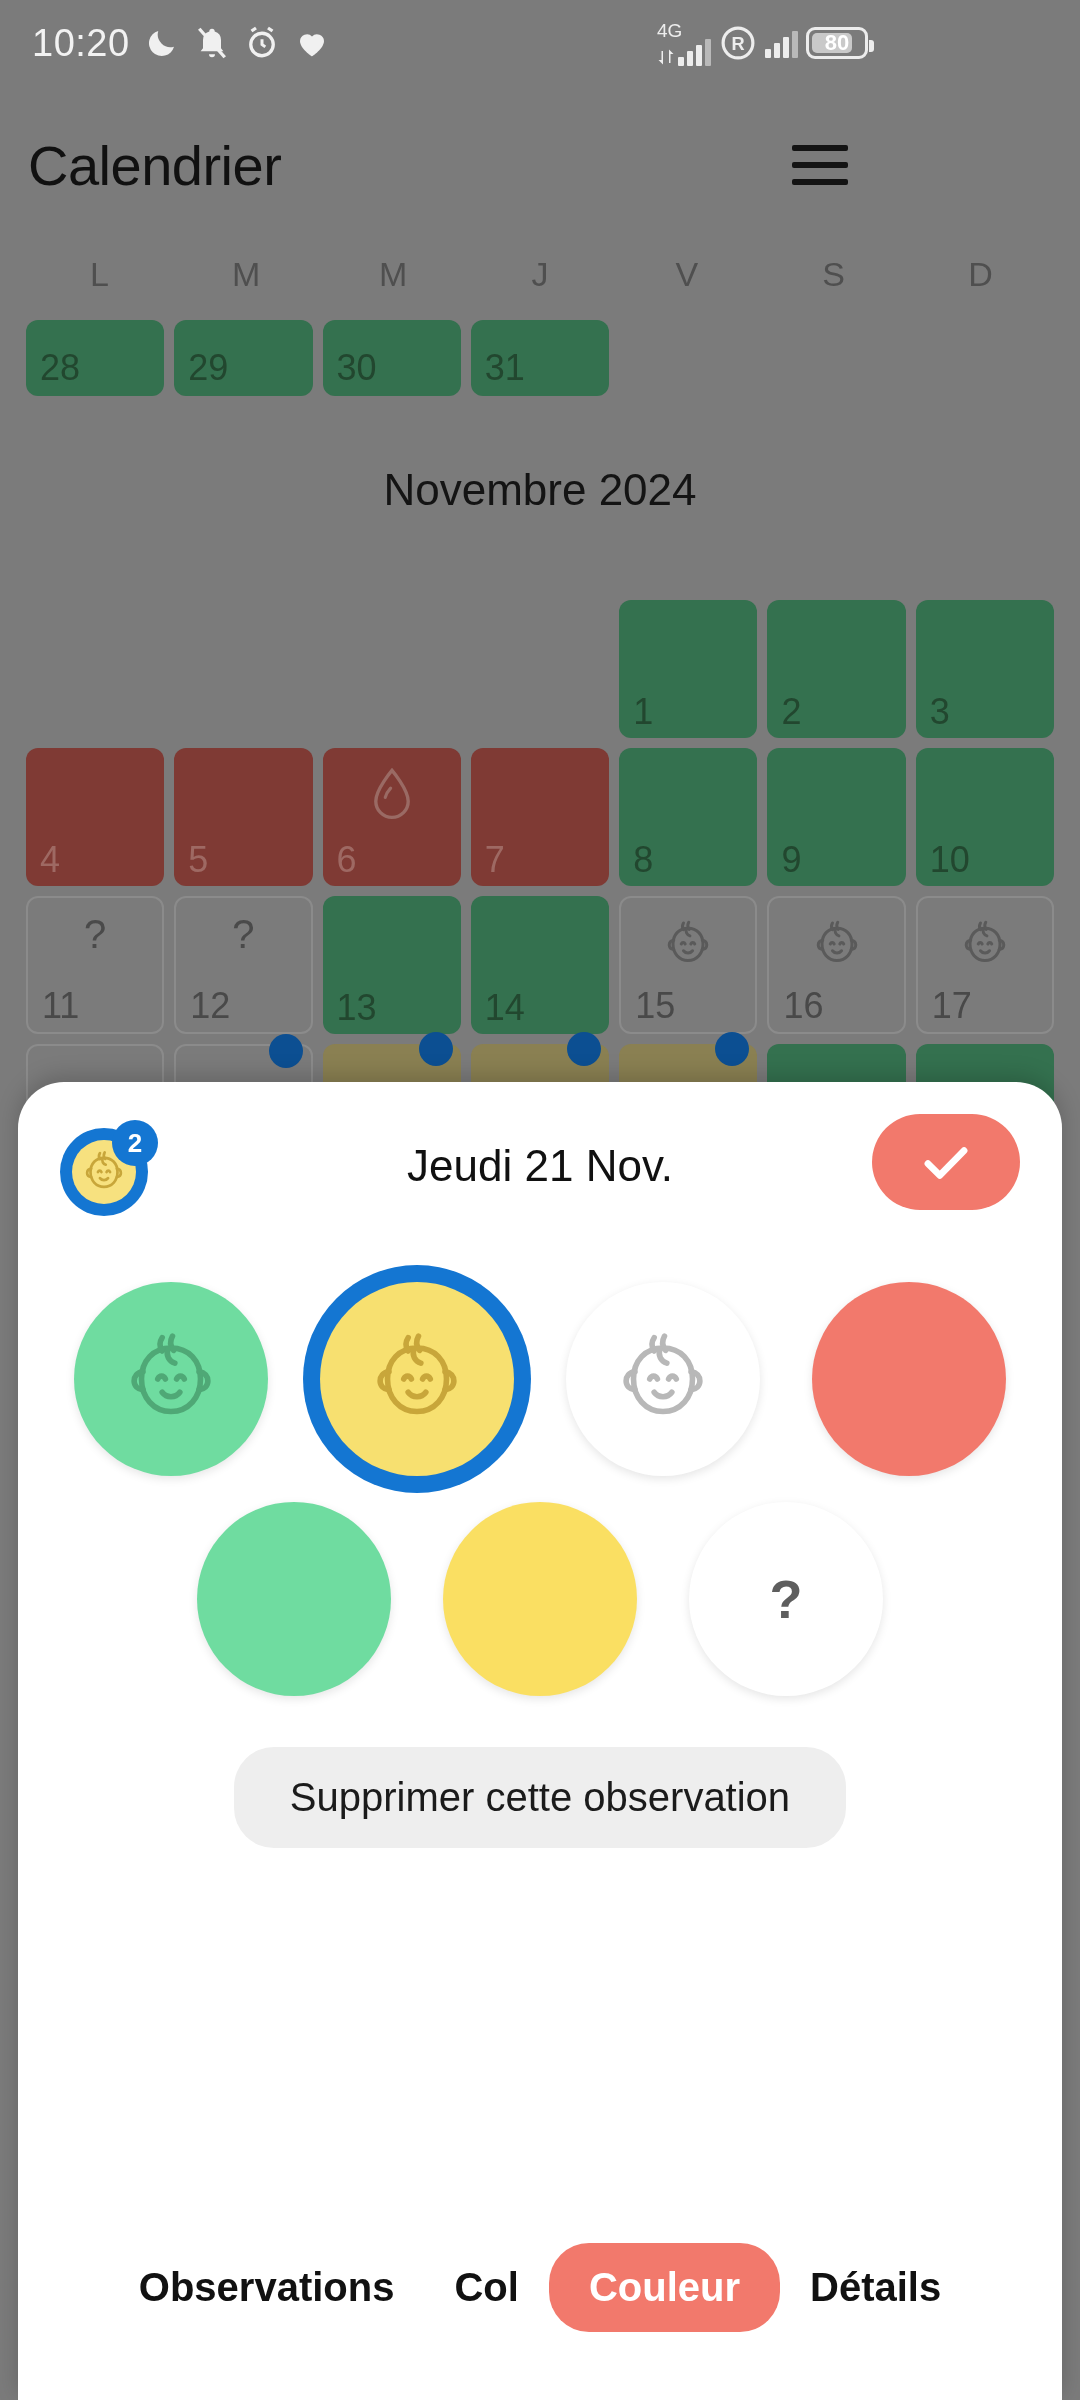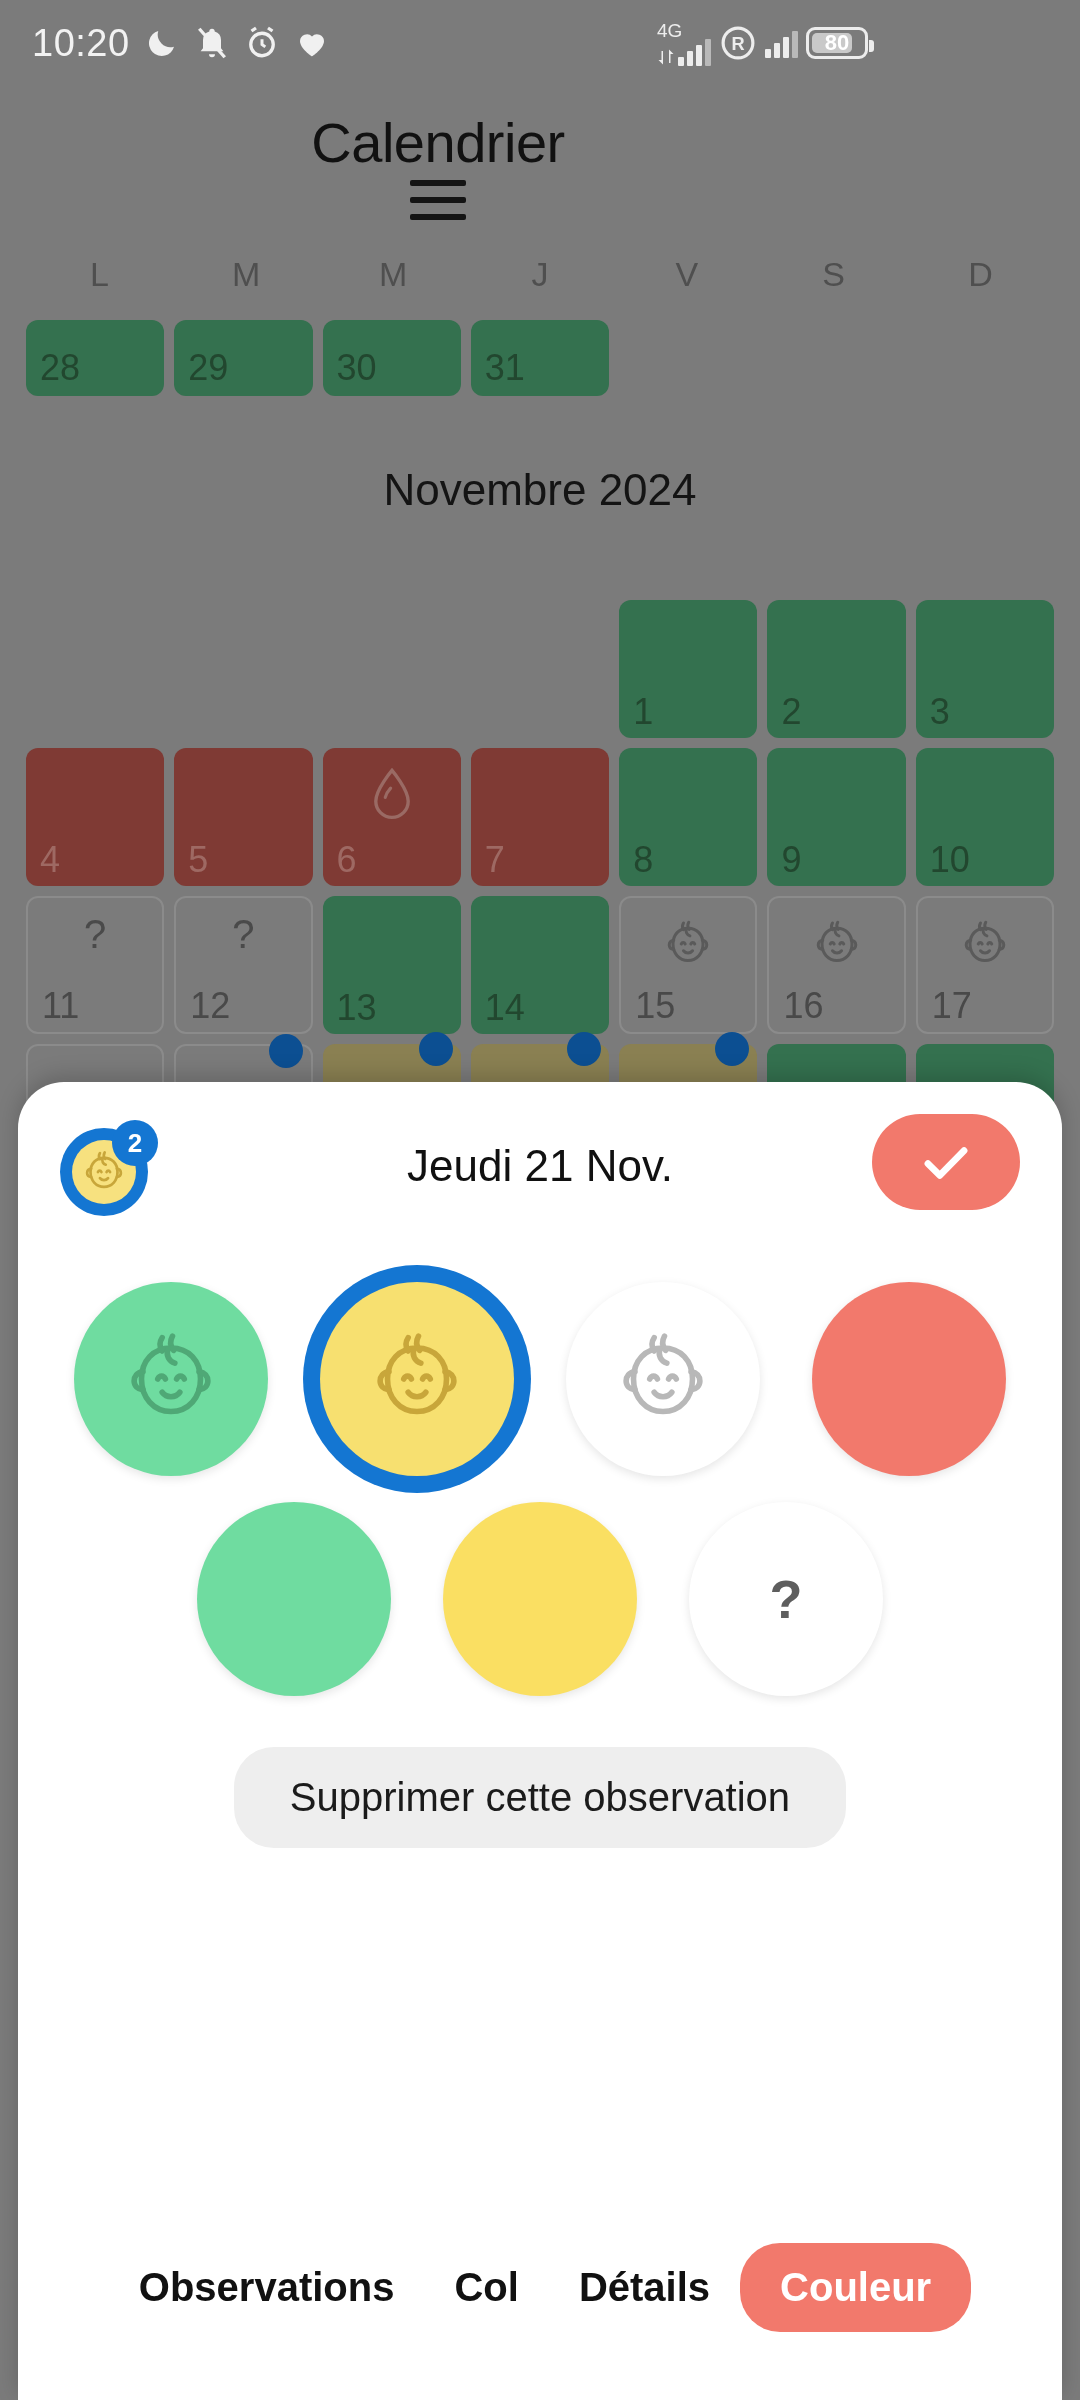--- a/index.html
+++ b/index.html
@@ -47,21 +47,21 @@
   }
   .batt-fill {
     position:absolute; left:3px; top:3px; bottom:3px; width:calc(100% - 16px);
     background:#c9c9c9; border-radius:5px;
   }
   .batt span { position:relative; color:#ffffff; font-size:22px; font-weight:700; }
 
   
   #app-bar {
     position:absolute; top:110px; left:0; width:876px; height:110px;
-    display:flex; align-items:center; justify-content:space-between; padding:0 44px;flex-direction:column;
+    display:flex; align-items:center; justify-content:space-between; padding:0 28px;
   }
   #app-title { font-size:56px; color:#111111; font-weight:400; letter-spacing:-.5px; }
   #menu-icon { width:56px; height:40px; display:flex; flex-direction:column; justify-content:space-between; }
   #menu-icon i { display:block; height:6px; background:#141414; border-radius:2px; }
 
   
   #weekday-row {
     position:absolute; top:255px; left:0; width:1080px;
     display:grid; grid-template-columns:repeat(7,1fr);
     padding:0 26px;
@@ -503,18 +503,18 @@
       </div>
     </div>
 
     <div id="delete-wrap">
       <button id="delete-button">Supprimer cette observation</button>
     </div>
 
     <div id="tabbar">
       <button class="tab">Observations</button>
       <button class="tab">Col</button>
+      <button class="tab active">Couleur</button>
       <button class="tab">Détails</button>
-      <button class="tab active">Couleur</button>
     </div>
 
   </div>
 </div>
 
 </body></html>

